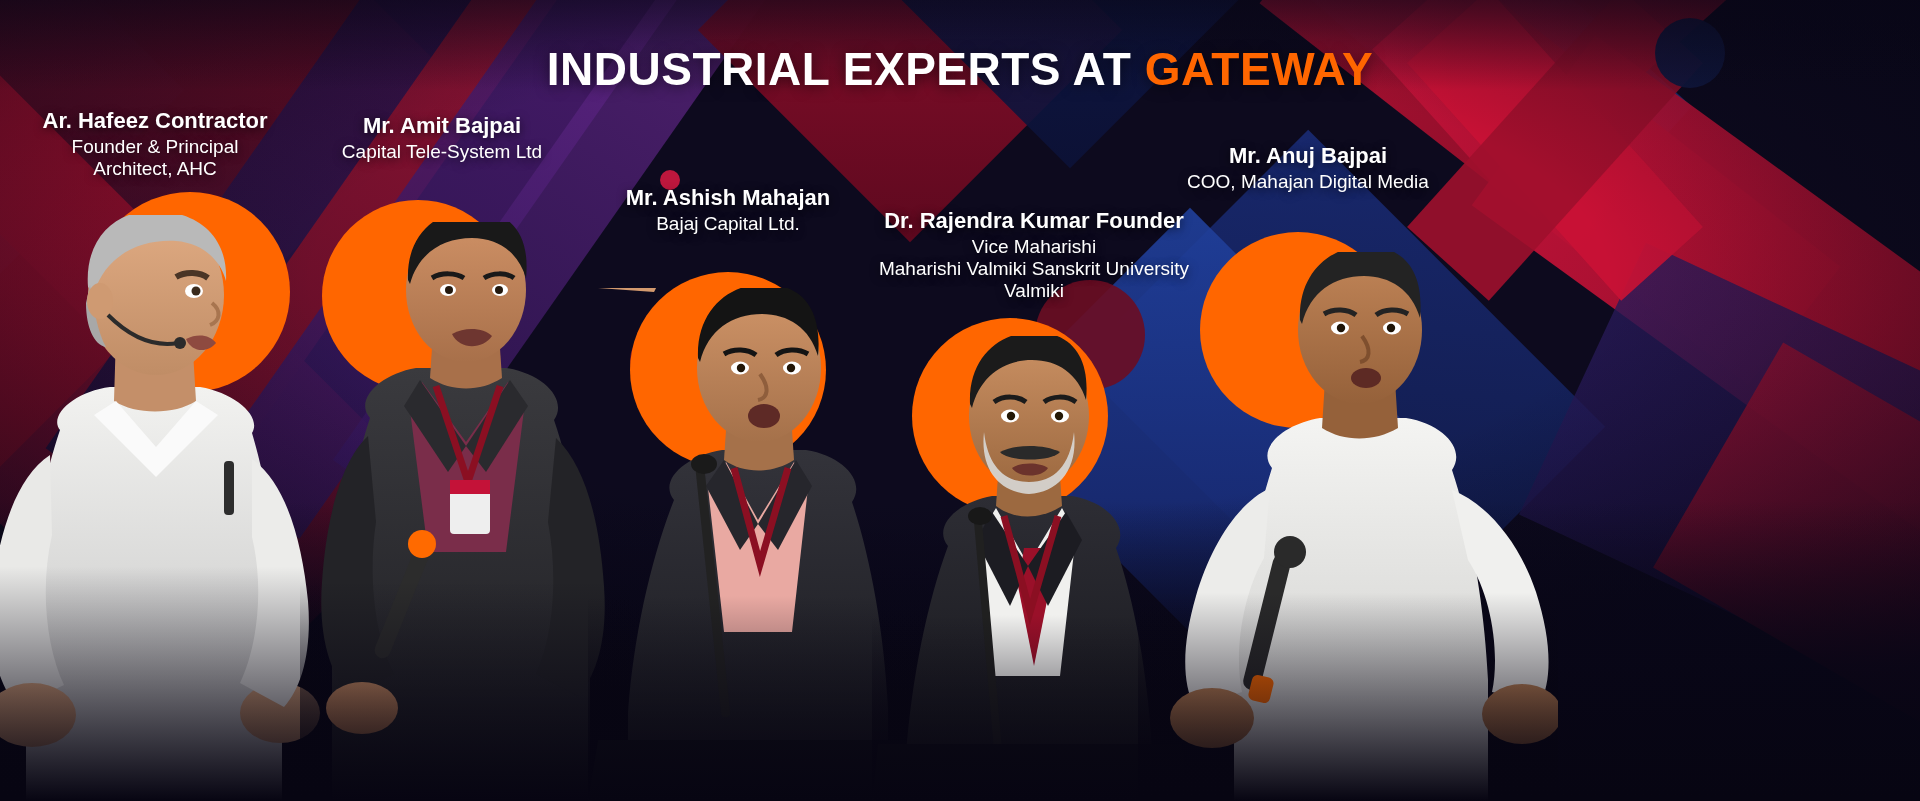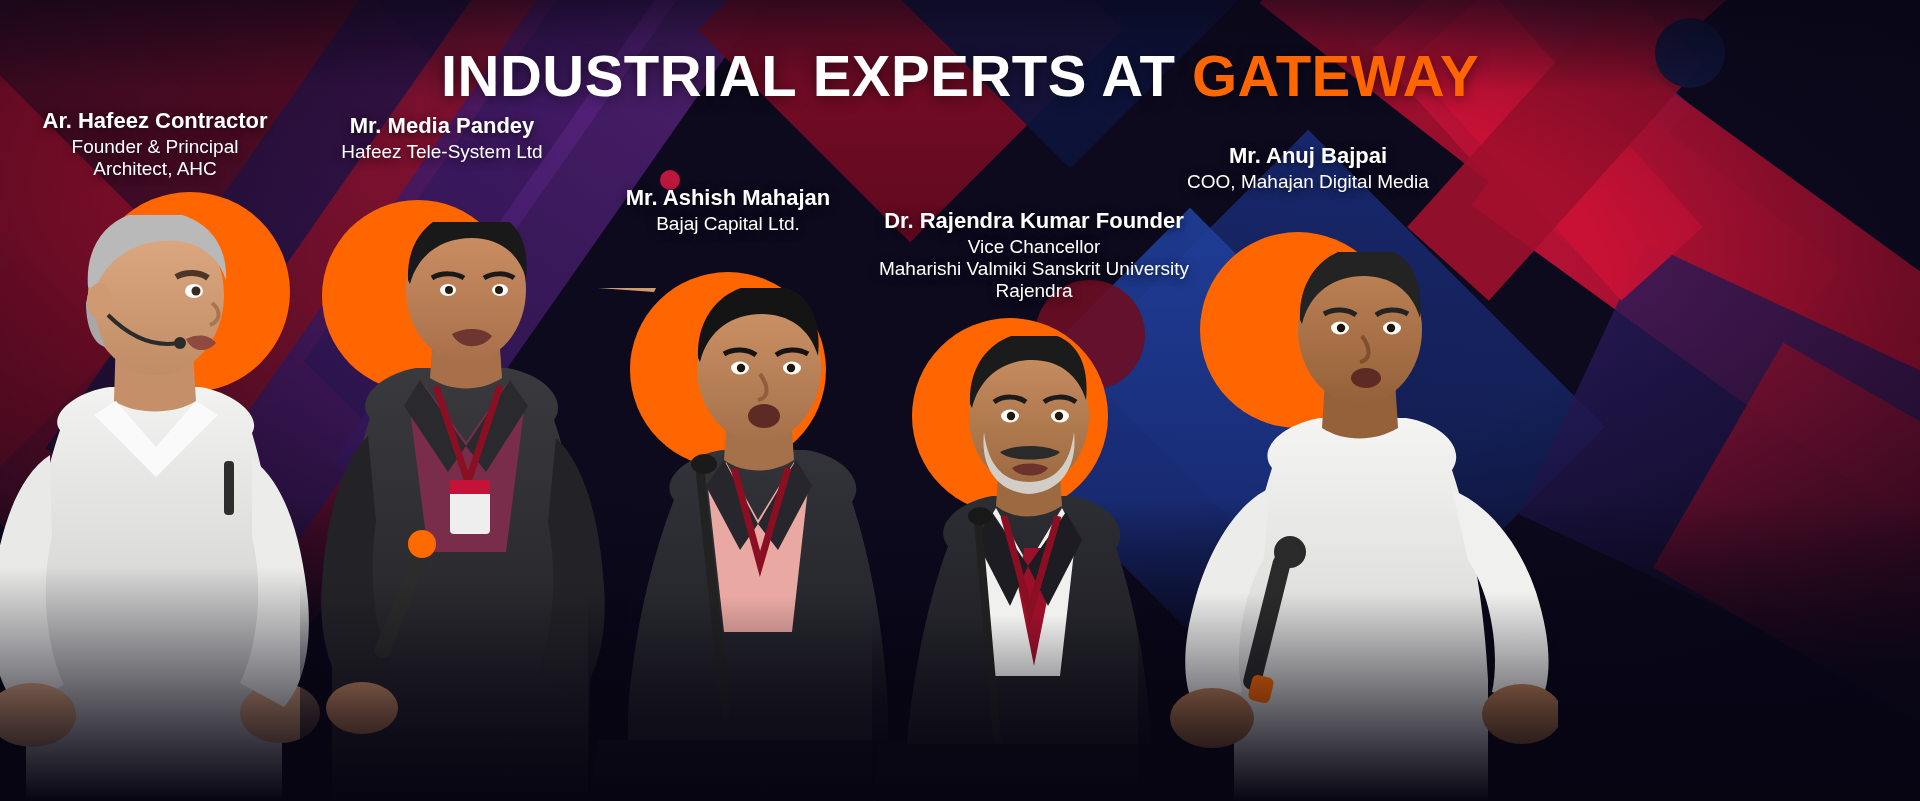--- a/index.html
+++ b/index.html
@@ -105,21 +105,21 @@
      background:radial-gradient(ellipse 75% 65% at 50% 35%, rgba(0,0,0,0) 45%, rgba(5,4,18,.72) 100%); }
   .bottomfade { position:absolute; left:0; right:0; bottom:0; height:300px;
      background:linear-gradient(180deg, rgba(8,6,22,0) 0%, rgba(8,6,22,.85) 55%, #070512 100%); }
   .topfade { position:absolute; left:0; right:0; top:0; height:90px;
      background:linear-gradient(180deg, rgba(8,6,22,.6), rgba(8,6,22,0)); }
 
   
   .headline {
     position:absolute; left:0; right:0; top:42px;
     text-align:center;
-    font-size:58px; font-weight:bold; letter-spacing:.5px;
+    font-size:46px; font-weight:bold; letter-spacing:.5px;
     color:#ffffff;
     white-space:nowrap;
     text-shadow:0 2px 14px rgba(0,0,0,.55);
     z-index:30;
   }
   .headline .accent { color:#ff6600; }
 
   
   .speaker { position:absolute; z-index:20; }
 
@@ -309,22 +309,22 @@
         <rect x="94" y="320" width="16" height="120" rx="8" transform="rotate(22 102 380)" fill="#2c2c2c"></rect>
         <circle cx="122" cy="322" r="14" fill="#ff6a00"></circle>
 
         <path d="M136 164 L168 260 L200 164" stroke="#8b0f22" stroke-width="7" fill="none"></path>
         <rect x="150" y="258" width="40" height="54" rx="4" fill="#eee"></rect>
         <rect x="150" y="258" width="40" height="14" fill="#c41238"></rect>
         <rect x="0" y="0" width="330" height="579" fill="url(#fade1)"></rect>
       </svg>
     </div>
     <div class="s-label" style="left:296px; top:113px; width:292px;">
-      <div class="s-name">Mr. Media Pandey</div>
-      <div class="s-org">Hafeez Tele-System Ltd</div>
+      <div class="s-name">Mr. Amit Bajpai</div>
+      <div class="s-org">Capital Tele-System Ltd</div>
     </div>
   </div>
 
   <div class="speaker" id="sp2">
     <div class="halo"></div>
     <div class="portrait" style="left:588px; top:288px; width:340px; height:513px;">
       <svg width="340" height="513" viewBox="0 0 340 513">
         <defs>
           <linearGradient id="suit2" x1="0" y1="0" x2="0" y2="1">
             <stop offset="0%" stop-color="#33333a"></stop>
@@ -436,23 +436,23 @@
         <ellipse cx="108" cy="180" rx="12" ry="9" fill="#181818"></ellipse>
 
         <path d="M132 180 L158 276 L186 180" stroke="#8b0f22" stroke-width="7" fill="none"></path>
 
         <path d="M6 408 L310 408 L316 465 L0 465 Z" fill="#0e0e16"></path>
         <rect x="0" y="0" width="316" height="465" fill="url(#fade3)"></rect>
       </svg>
     </div>
     <div class="s-label" style="left:838px; top:208px; width:392px;">
       <div class="s-name">Dr. Rajendra Kumar Founder</div>
-      <div class="s-role">Vice Chancellor</div>
+      <div class="s-role">Vice Maharishi</div>
       <div class="s-org">Maharishi Valmiki Sanskrit University</div>
-      <div class="s-org">Rajendra</div>
+      <div class="s-org">Valmiki</div>
     </div>
   </div>
 
   <div class="speaker" id="sp4">
     <div class="halo"></div>
     <div class="portrait" style="left:1138px; top:252px; width:420px; height:549px;">
       <svg width="420" height="549" viewBox="0 0 420 549">
         <defs>
           <linearGradient id="sh4" x1="0" y1="0" x2="0" y2="1">
             <stop offset="0%" stop-color="#f4f4f2"></stop>

